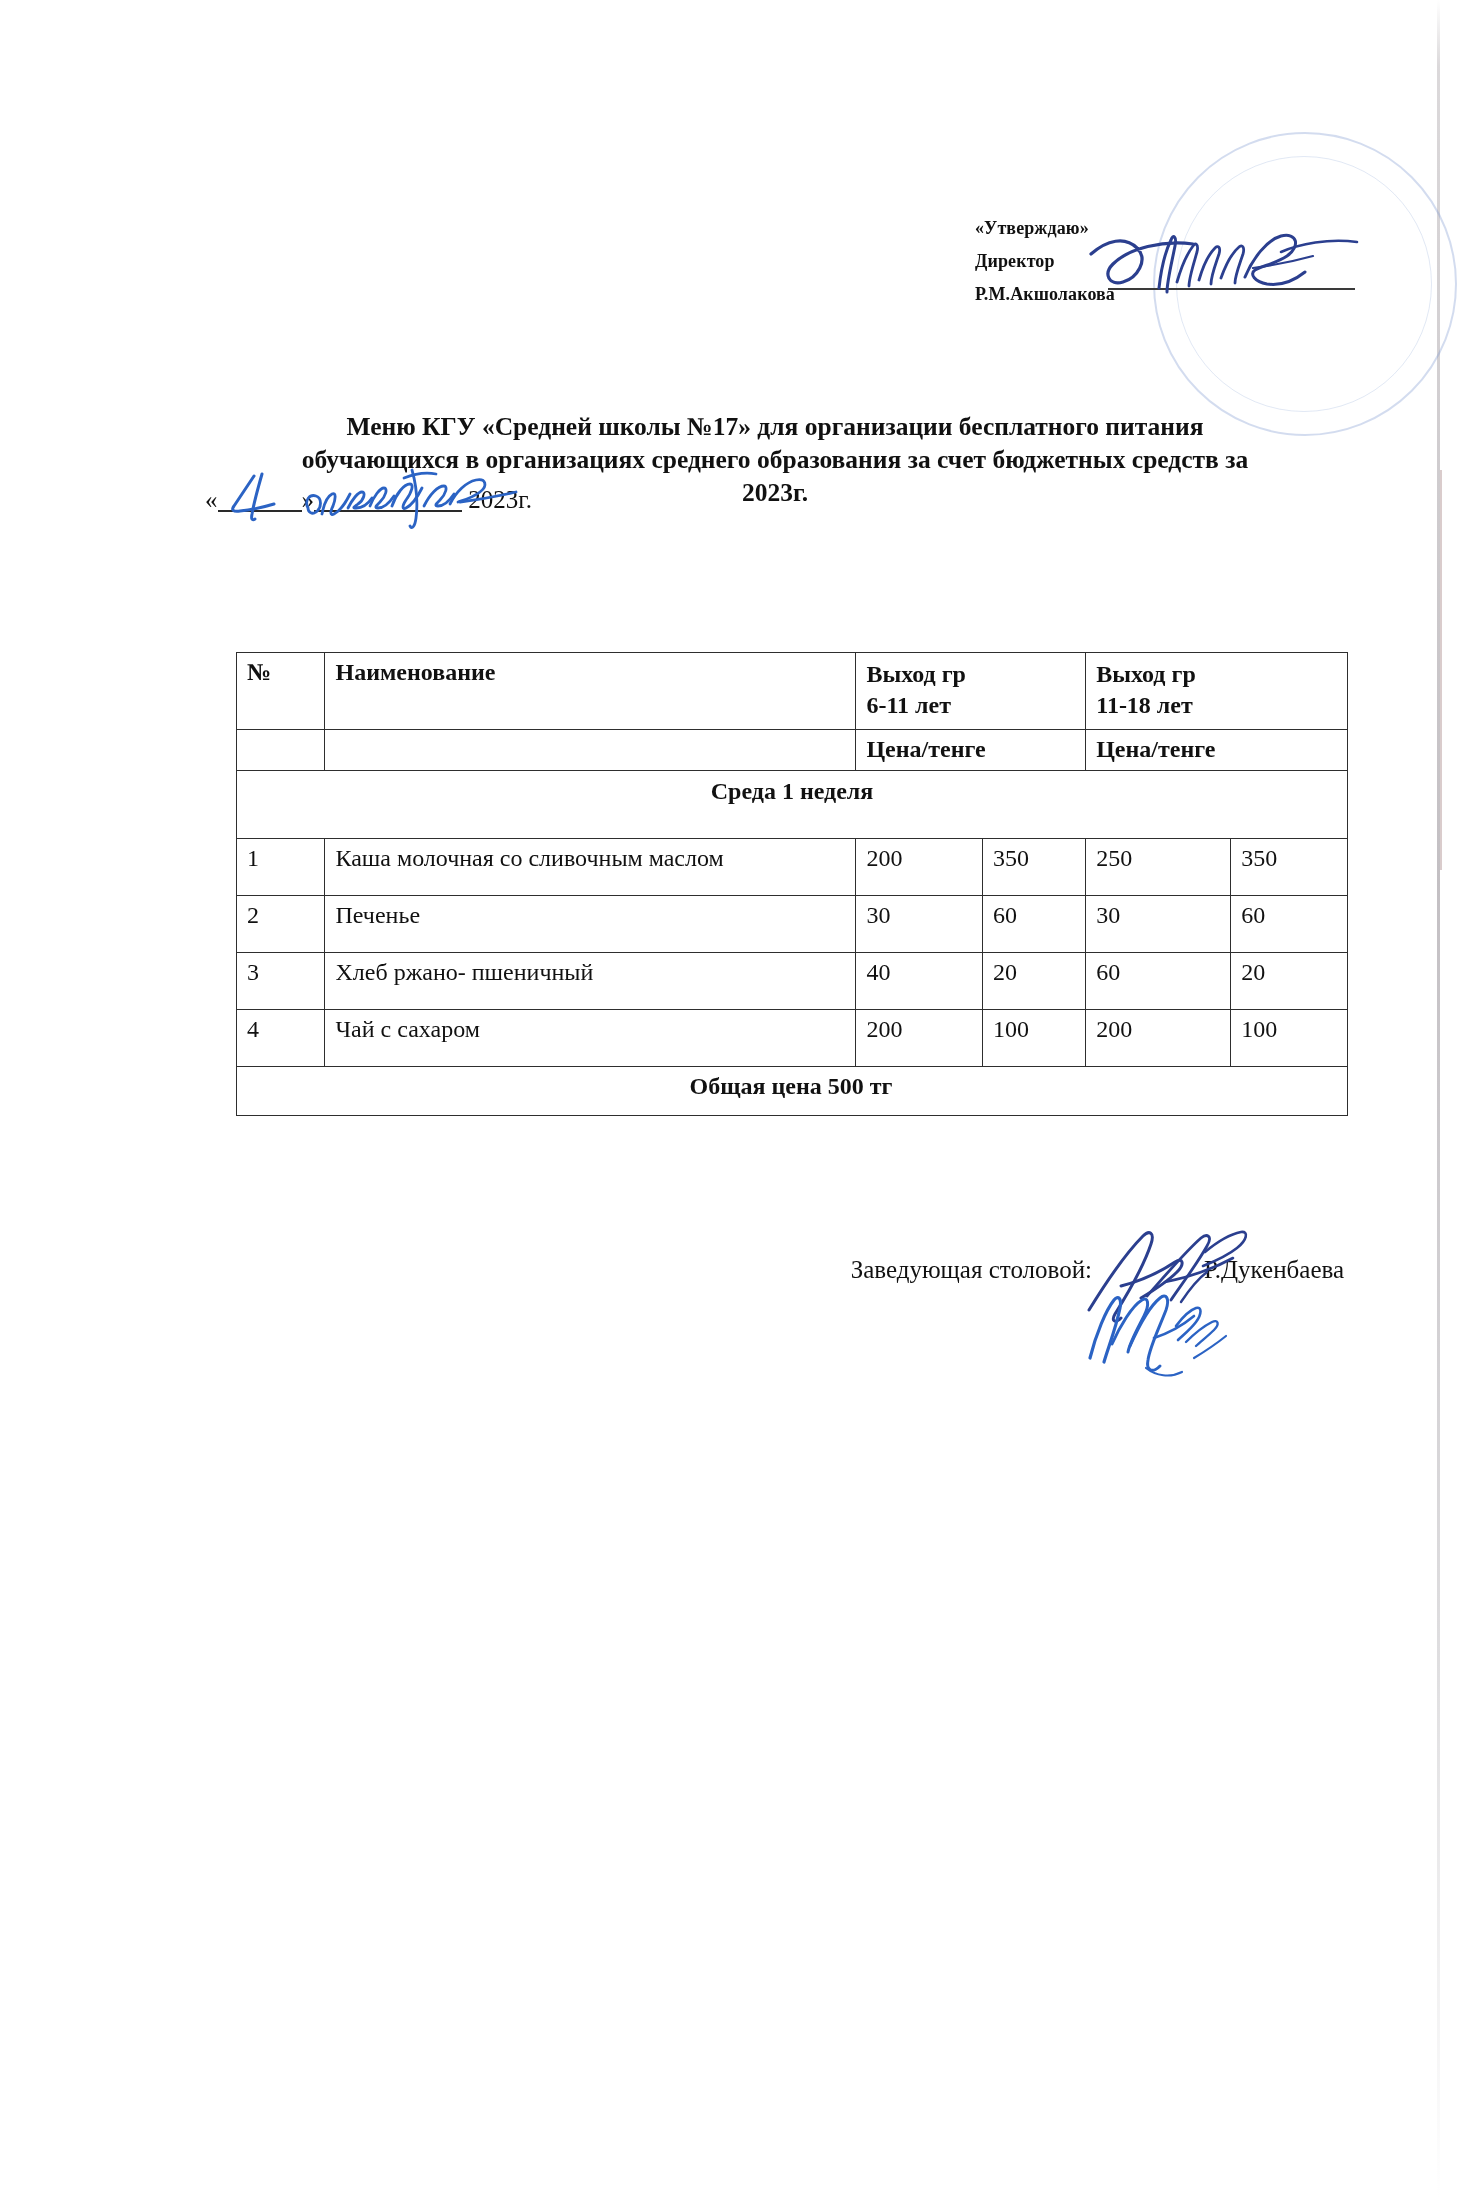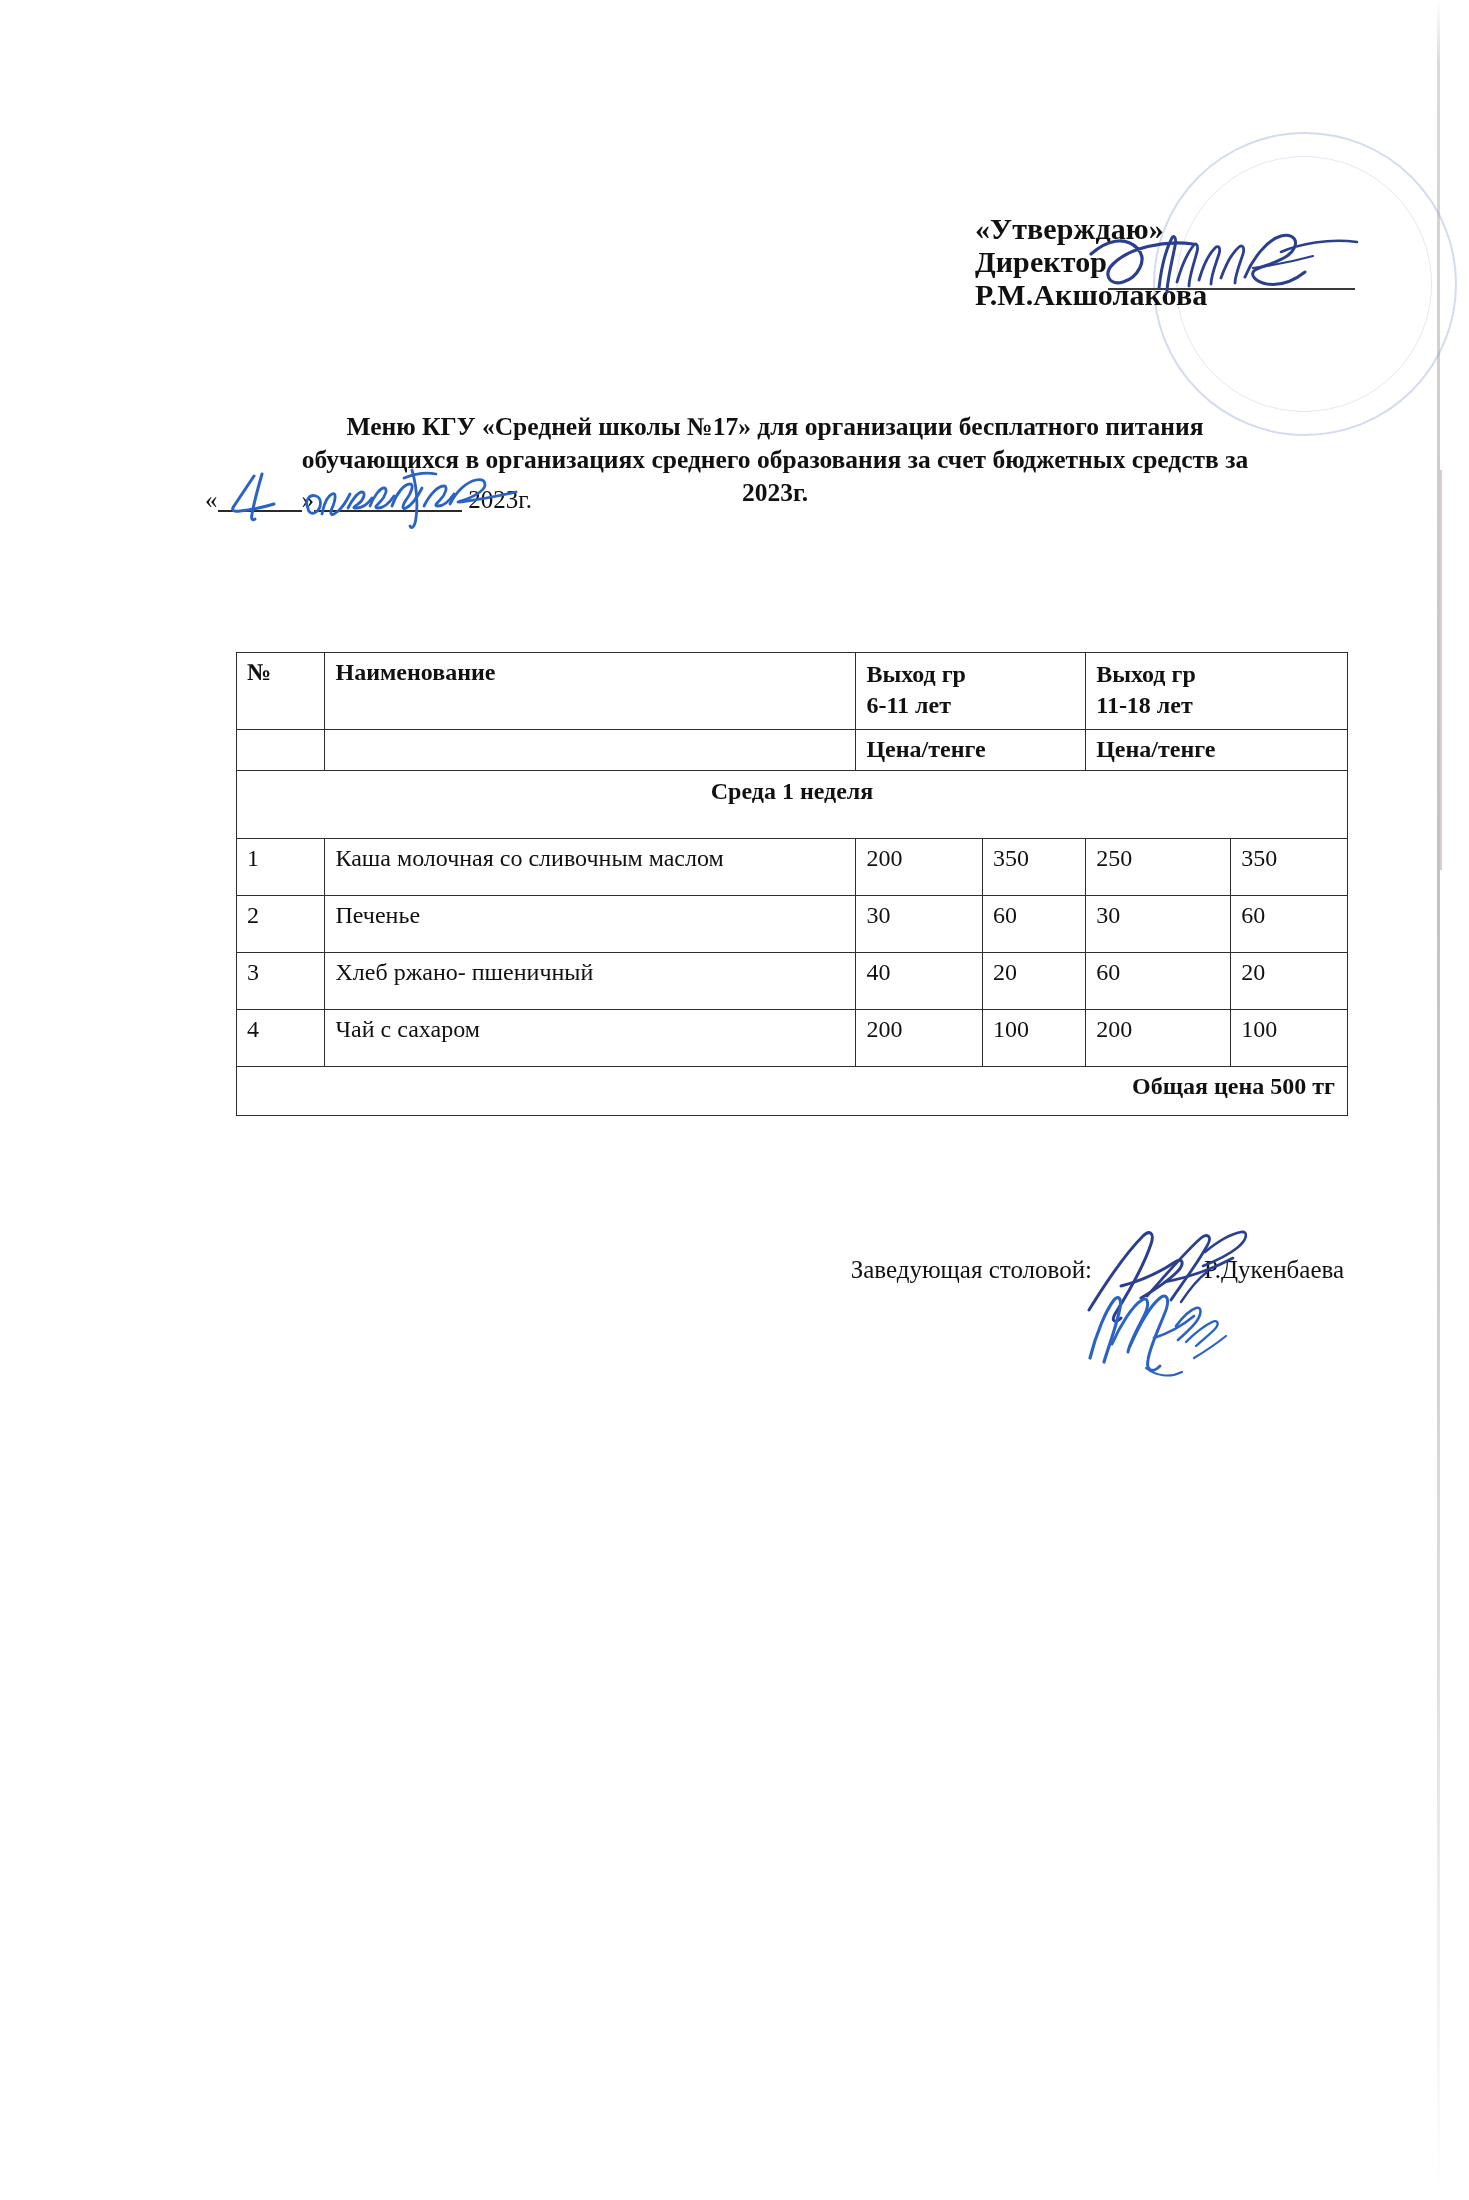--- a/index.html
+++ b/index.html
@@ -65,21 +65,21 @@
     height: 254px;
     border: 1.5px solid rgba(120,150,205,0.22);
   }
 
   
   .approval {
     position: absolute;
     left: 975px;
     top: 212px;
     font-weight: bold;
-    font-size: 30px;
+    font-size: 18px;
     line-height: 33px;
     letter-spacing: 0.1px;
     white-space: nowrap;
   }
   .approval .ln { display: block; }
 
   .dir-line {
     position: absolute;
     left: 1108px;
     top: 288px;
@@ -191,21 +191,21 @@
     font-weight: bold;
     height: 54px;
     padding-top: 7px;
   }
 
   .data-row td { height: 44px; }
   .data-row .num  { }
   .data-row .val  { }
 
   .total-row td {
-    text-align: right;
+    text-align: center;
     font-weight: bold;
     height: 36px;
     padding-right: 12px;
   }
 
   
   .footer {
     position: absolute;
     left: 786px;
     top: 1238px;

